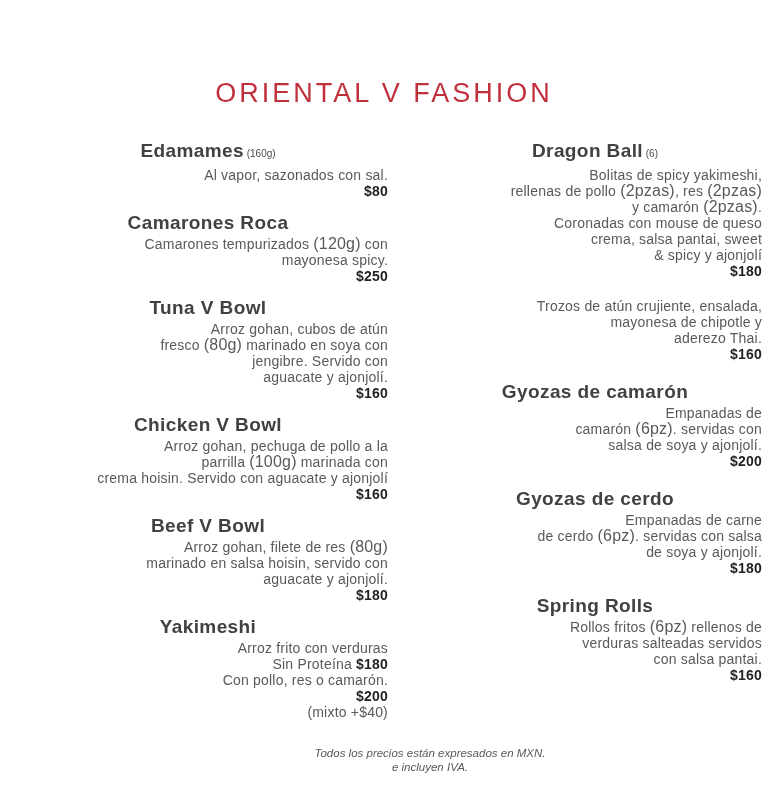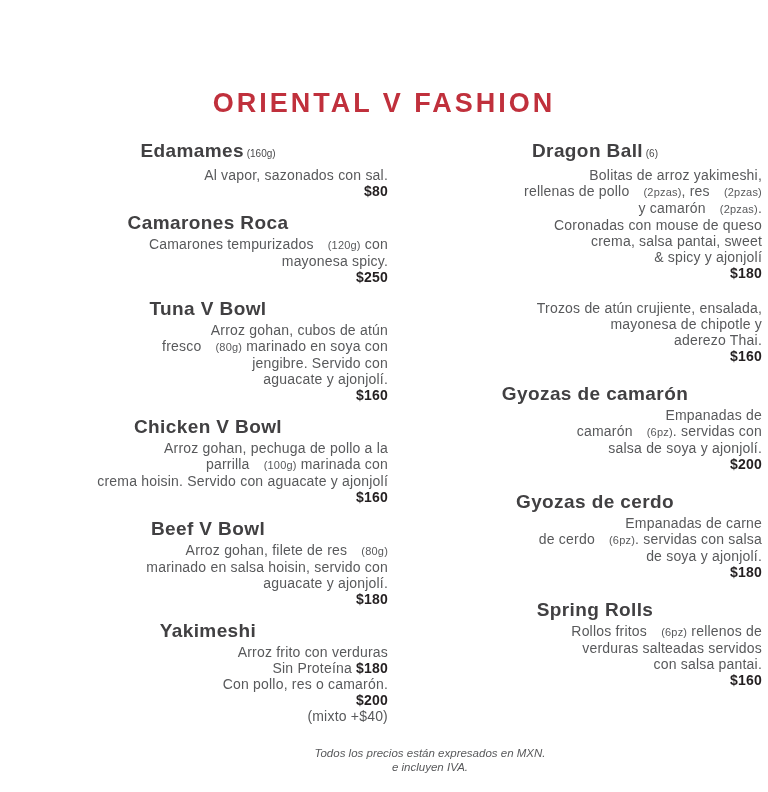--- a/index.html
+++ b/index.html
@@ -9,25 +9,25 @@
     -webkit-font-smoothing: antialiased;
   }
   .page {
     position: relative;
     width: 768px; height: 792px;
     background: #ffffff;
     overflow: hidden;
   }
   .title {
     position: absolute;
-    top: 70px; left: 0;
+    top: 60px; left: 0;
     width: 768px;
     text-align: center;
     font-size: 27px;
-    font-weight: 700;
+    font-weight: 400;
     letter-spacing: 3px;
     color: #C0303C;
   }
   .col {
     position: absolute;
     top: 140px;
     text-align: center;
   }
   .col-left  { left: 28px;  width: 360px; }
   .col-right { left: 428px; width: 334px; }
@@ -48,21 +48,21 @@
     color: #4A4A4C;
   }
   .line {
     font-size: 14px;
     line-height: 16px;
     letter-spacing: 0.2px;
     color: #58595B;
     text-align: right;
   }
   .seg-n { }
-  .seg-s { font-size: 11px; margin-left: 10px; }
+  .seg-s { font-size: 16px; }
   .seg-b { font-weight: 700; color: #231F20; }
   .footer {
     position: absolute;
     top: 746px; left: 0;
     width: 768px;
     text-align: center;
     font-style: italic;
     font-size: 11.5px;
     line-height: 14px;
     color: #58595B;
@@ -114,21 +114,21 @@
         <div class="line"><span class="seg-n">Arroz frito con verduras</span></div>
         <div class="line"><span class="seg-n">Sin Proteína </span><span class="seg-b">$180</span></div>
         <div class="line"><span class="seg-n">Con pollo, res o camarón.</span></div>
         <div class="line"><span class="seg-b">$200</span></div>
         <div class="line"><span class="seg-n">(mixto +$40)</span></div>
       </div>
     </div>
   <div class="col col-right">
       <div class="item">
         <div class="item-title">Dragon Ball<span class="portion"> (6)</span></div>
-        <div class="line"><span class="seg-n">Bolitas de arroz yakimeshi,</span></div>
+        <div class="line"><span class="seg-n">Bolitas de spicy yakimeshi,</span></div>
         <div class="line"><span class="seg-n">rellenas de pollo </span><span class="seg-s">(2pzas)</span><span class="seg-n">, res </span><span class="seg-s">(2pzas)</span></div>
         <div class="line"><span class="seg-n">y camarón </span><span class="seg-s">(2pzas)</span><span class="seg-n">.</span></div>
         <div class="line"><span class="seg-n">Coronadas con mouse de queso</span></div>
         <div class="line"><span class="seg-n">crema, salsa pantai, sweet</span></div>
         <div class="line"><span class="seg-n">&amp; spicy y ajonjolí</span></div>
         <div class="line"><span class="seg-b">$180</span></div>
       </div>
       <div class="item">
         <div class="line"><span class="seg-n">Trozos de atún crujiente, ensalada,</span></div>
         <div class="line"><span class="seg-n">mayonesa de chipotle y</span></div>

